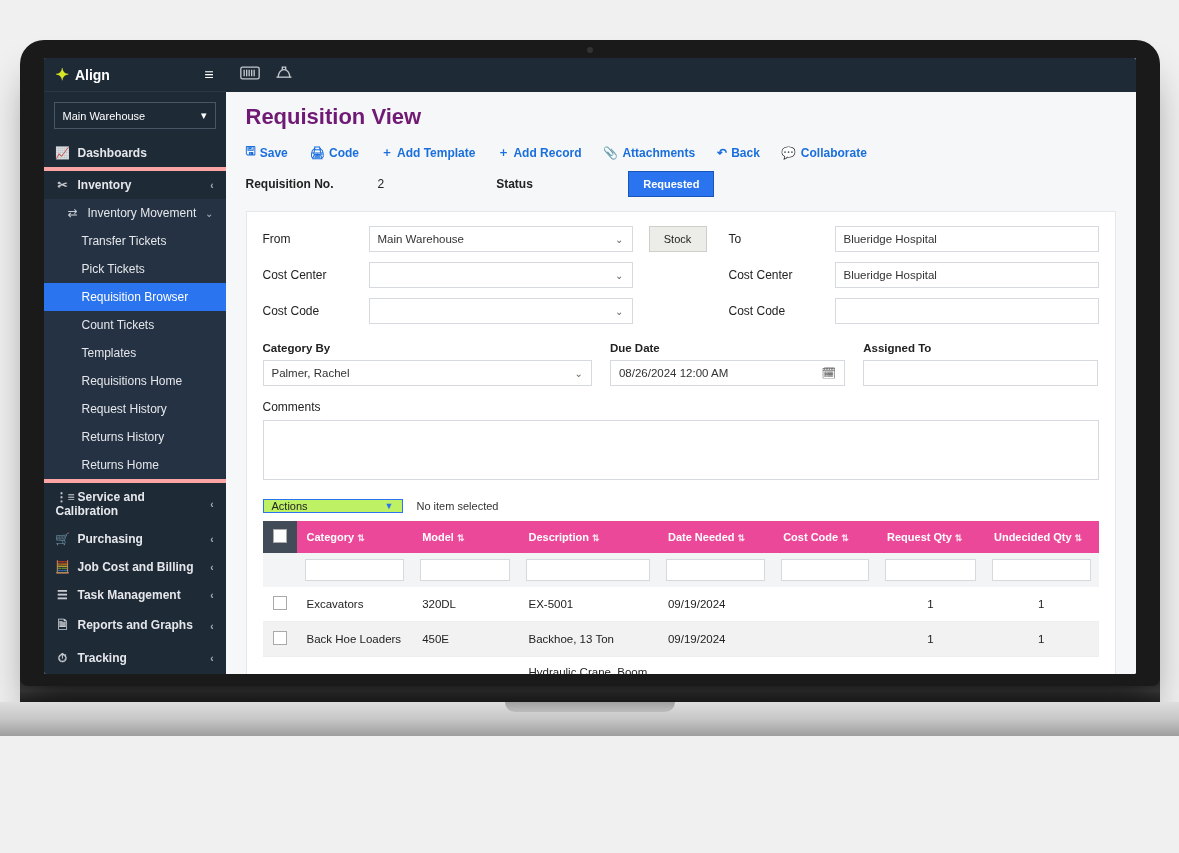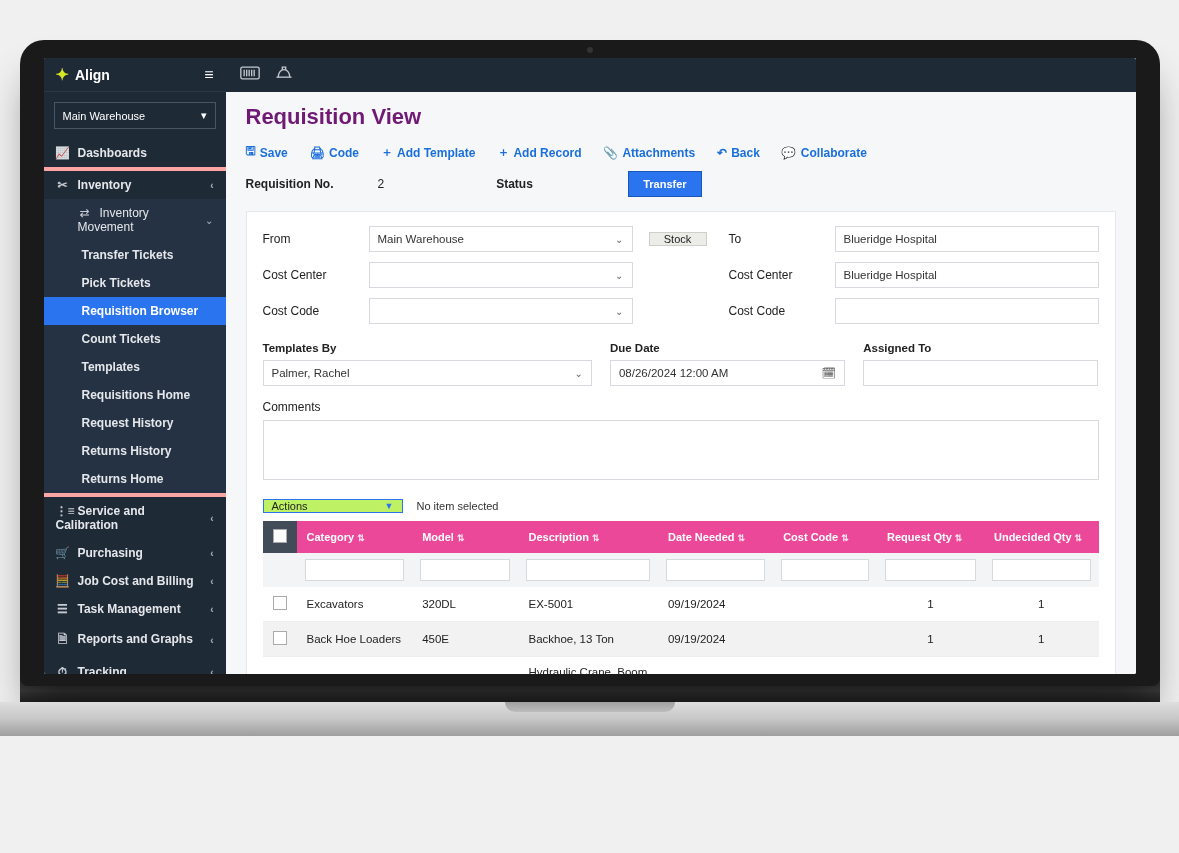--- a/index.html
+++ b/index.html
@@ -101,22 +101,22 @@
 .nav { list-style:none; overflow-y:auto; flex:1;}
 .nav-item {
   display: flex;
   align-items: center;
   padding: 7px 12px;
   cursor: pointer;
   justify-content: space-between;
 }
 .nav-item .ic { width:14px; display:inline-block; margin-right:8px; text-align:center; opacity:.85;}
 .nav-item.lvl1 { font-weight: 600; }
-.nav-item.lvl2 { padding-left: 34px; background: #243243;}
-.nav-item.lvl3 { padding-left: 38px; font-weight:700; background:#243243;}
+.nav-item.lvl2 { padding-left: 22px; background: #243243;}
+.nav-item.lvl3 { padding-left: 38px; font-weight:400; background:#243243;}
 .nav-item.active { background: #2b74ef; color:#fff; }
 .chev { font-size:10px; opacity:.7;}
 .divider-sub { border-top:4px solid #fca5a5; }
 
 
 .main { flex:1; display:flex; flex-direction:column; background:#f6f7f8; overflow:hidden; }
 .topbar {
   height: 34px;
   background: #1f2a37;
   display: flex;
@@ -142,21 +142,21 @@
 }
 
 .form-card {
   background:#fff; border:1px solid #e5e7eb; padding:14px 16px; font-size:12px; color:#222;
 }
 .finput {
   border:1px solid #d6dade; background:#fff; height:26px; display:flex; align-items:center;
   padding:0 8px; justify-content:space-between; color:#333; font-size:11.5px;
 }
 .finput .dd { font-size:10px; color:#666;}
-.stock-btn { background:#ecece8; border:1px solid #cfcfca; height:14px; width:58px; display:flex; align-items:center; justify-content:center; font-size:11px; cursor:pointer;}
+.stock-btn { background:#ecece8; border:1px solid #cfcfca; height:26px; width:58px; display:flex; align-items:center; justify-content:center; font-size:11px; cursor:pointer;}
 
 .form-row3 { display:grid; grid-template-columns: 1.4fr 1fr 1fr; gap:18px; margin-top:18px;}
 .form-col .flabel { font-weight:700; font-size:11.5px; margin-bottom:6px; display:block;}
 .comments-box { border:1px solid #d6dade; background:#fff; height:60px; width:100%; margin-top:6px; resize:none; font-family:inherit; padding:6px;}
 
 .toolbar2 { display:flex; align-items:center; gap:14px; margin-top:16px; margin-bottom:8px;}
 .actions-select {
   width:140px; height:14px; border:1px solid #2b74ef; display:flex; align-items:center;
   justify-content:space-between; padding:0 8px; font-size:11px; color:#222; background:#bef264; cursor:pointer;
 }
@@ -317,21 +317,21 @@
             <span class="action-link">
                 <span class="ai">💬</span>
                 <span>Collaborate</span>
               </span>
           </div>
 
           <div class="meta-row">
             <span class="lbl">Requisition No.</span>
             <span class="meta-val">2</span>
             <span class="lbl" style="margin-left:80px;">Status</span>
-            <span class="status-badge">Transfer</span>
+            <span class="status-badge">Requested</span>
           </div>
 
           <div class="form-card">
             <div style="display:grid; grid-template-columns: 90px 1fr 64px 90px 1fr; gap:10px 16px; align-items:center;">
               <span class="flabel">From</span>
               <div class="finput">
                   <span>Main Warehouse</span>
                   <span class="dd">⌄</span>
                 </div>
               <div class="stock-btn">
@@ -360,21 +360,21 @@
                 </div>
               <span></span>
               <span class="flabel">Cost Code</span>
               <div class="finput">
                   <span></span>
                 </div>
             </div>
 
             <div class="form-row3">
               <div class="form-col">
-                <span class="flabel">Templates By</span>
+                <span class="flabel">Category By</span>
                 <div class="finput">
                     <span>Palmer, Rachel</span>
                     <span class="dd">⌄</span>
                   </div>
               </div>
               <div class="form-col">
                 <span class="flabel">Due Date</span>
                 <div class="finput">
                     <span>08/26/2024 12:00 AM</span>
                     <span>🗓</span>

